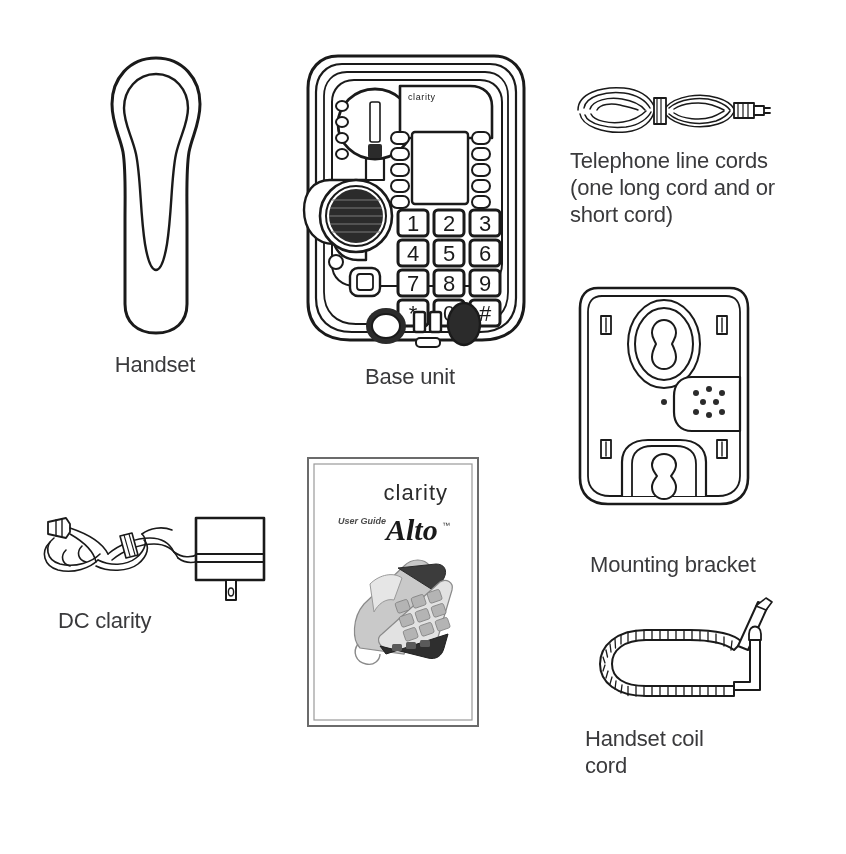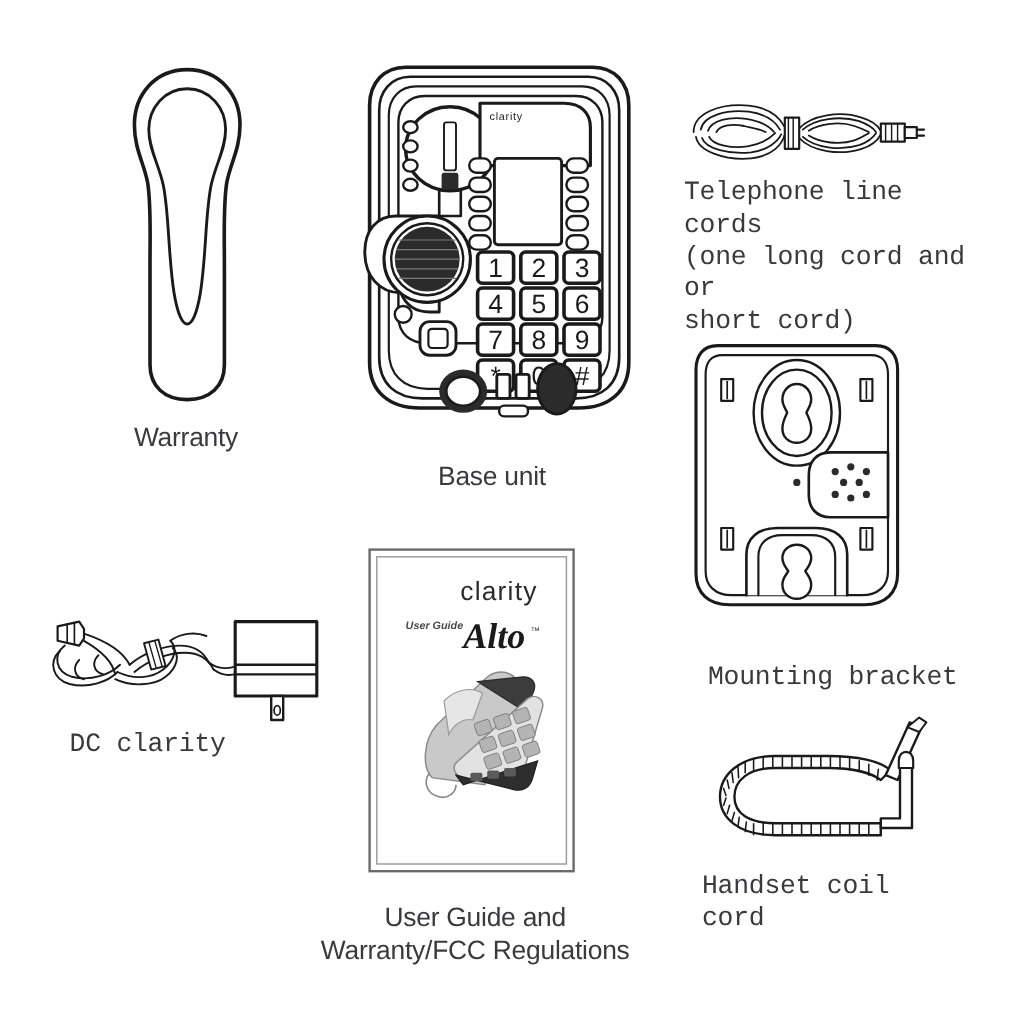--- a/index.html
+++ b/index.html
@@ -21,21 +21,21 @@
   .caption {
     position: absolute;
     color: #3a3a3c;
     font-size: 22px;
     font-weight: 400;
     line-height: 1.22;
     letter-spacing: -0.2px;
     white-space: pre-line;
   }
   .caption.center { text-align: center; }
-  .caption.left { text-align: left; font-family: Liberation Mono, monospace; }
+  .caption.left { text-align: left; }
 
   svg { display: block; overflow: visible; }
   .ln {
     fill: none;
     stroke: #1a1a1a;
     stroke-linecap: round;
     stroke-linejoin: round;
   }
   .fillwhite { fill: #ffffff; }
   .dark { fill: #2b2b2b; }
@@ -62,21 +62,21 @@
            C 41 22 28 38 28 56
            C 28 72 36 84 40 102
            C 45 126 44 160 49 192
            C 52 210 56 218 60 218
            C 64 218 68 210 71 192
            C 76 160 75 126 80 102
            C 84 84 92 72 92 56
            C 92 38 79 22 60 22 Z"></path>
     </svg>
   </div>
-  <div class="caption center" style="left:60px; top:352px; width:190px;">Warranty</div>
+  <div class="caption center" style="left:60px; top:352px; width:190px;">Handset</div>
 
   <div class="item" style="left:292px; top:40px;">
     <svg width="250" height="310" viewBox="0 0 250 310">
 
       <path class="ln fillwhite" stroke-width="3" d="M46 16 C 28 16 16 29 16 48 L 16 262 C 16 286 32 300 58 300
            L 190 300 C 216 300 232 286 232 262 L 232 48 C 232 29 220 16 202 16 Z"></path>
       <path class="ln" stroke-width="2.2" d="M50 24 C 34 24 24 36 24 52 L 24 258 C 24 280 38 292 60 292
            L 188 292 C 210 292 224 280 224 258 L 224 52 C 224 36 214 24 198 24 Z"></path>
       <path class="ln" stroke-width="1.8" d="M55 32 C 41 32 32 42 32 56 L 32 252 C 32 272 44 284 64 284
            L 184 284 C 204 284 216 272 216 252 L 216 56 C 216 42 207 32 193 32 Z"></path>
@@ -162,21 +162,21 @@
 
       <ellipse class="dark" cx="94" cy="286" rx="20" ry="18"></ellipse>
       <ellipse class="ln fillwhite" cx="94" cy="286" rx="14" ry="12" stroke-width="2"></ellipse>
       <rect class="ln fillwhite" x="122" y="272" width="11" height="20" rx="2" stroke-width="2.4"></rect>
       <rect class="ln fillwhite" x="138" y="272" width="11" height="20" rx="2" stroke-width="2.4"></rect>
       <rect class="ln fillwhite" x="124" y="298" width="24" height="9" rx="4" stroke-width="2"></rect>
       <ellipse class="dark" cx="172" cy="284" rx="16" ry="21"></ellipse>
       <ellipse class="ln" cx="172" cy="284" rx="16" ry="21" stroke-width="2.4" fill="none"></ellipse>
     </svg>
   </div>
-  <div class="caption center" style="left:310px; top:384px; width:200px;">Base unit</div>
+  <div class="caption center" style="left:310px; top:364px; width:200px;">Base unit</div>
 
   <div class="item" style="left:566px; top:78px;">
     <svg width="210" height="70" viewBox="0 0 210 70">
 
       <g class="ln" stroke-width="1.5" fill="none">
         <path d="M12 32 C 12 16 34 8 58 10 C 76 12 84 20 88 28"></path>
         <path d="M14 36 C 16 48 38 56 60 54 C 78 52 86 42 88 34"></path>
         <path d="M18 30 C 20 18 40 13 58 15 C 72 17 80 23 84 30"></path>
         <path d="M19 37 C 22 46 42 51 60 49 C 74 47 82 40 85 34"></path>
         <path d="M24 31 C 27 22 42 19 56 21 C 68 23 75 27 79 32"></path>
@@ -324,22 +324,20 @@
                  L 78 196 Z" fill="#2e2e2e" stroke="#1f1f1f" stroke-width="1"></path>
         <g fill="#5a5a5a">
           <rect x="84" y="186" width="10" height="7" rx="1.5"></rect>
           <rect x="98" y="184" width="10" height="7" rx="1.5"></rect>
           <rect x="112" y="182" width="10" height="7" rx="1.5"></rect>
         </g>
         <path d="M50 186 C 44 194 48 204 58 206 C 66 208 72 202 72 196" fill="none" stroke="#8a8a8a" stroke-width="1.4"></path>
       </g>
     </svg>
   </div>
-  <div class="caption center" style="left:228px; top:752px; width:336px;">User Guide and
-Warranty/FCC Regulations</div>
 
   <div class="item" style="left:594px; top:594px;">
     <svg width="190" height="130" viewBox="0 0 190 130">
 
       <path class="ln fillwhite" stroke-width="2" d="M148 48 C 140 40 120 36 96 36 L 52 36
            C 22 36 6 52 6 70 C 6 88 22 102 52 102
            L 140 102 L 140 92 L 52 92
            C 30 92 18 84 18 70 C 18 56 30 46 52 46
            L 96 46 C 116 46 132 50 140 56 Z"></path>
 

